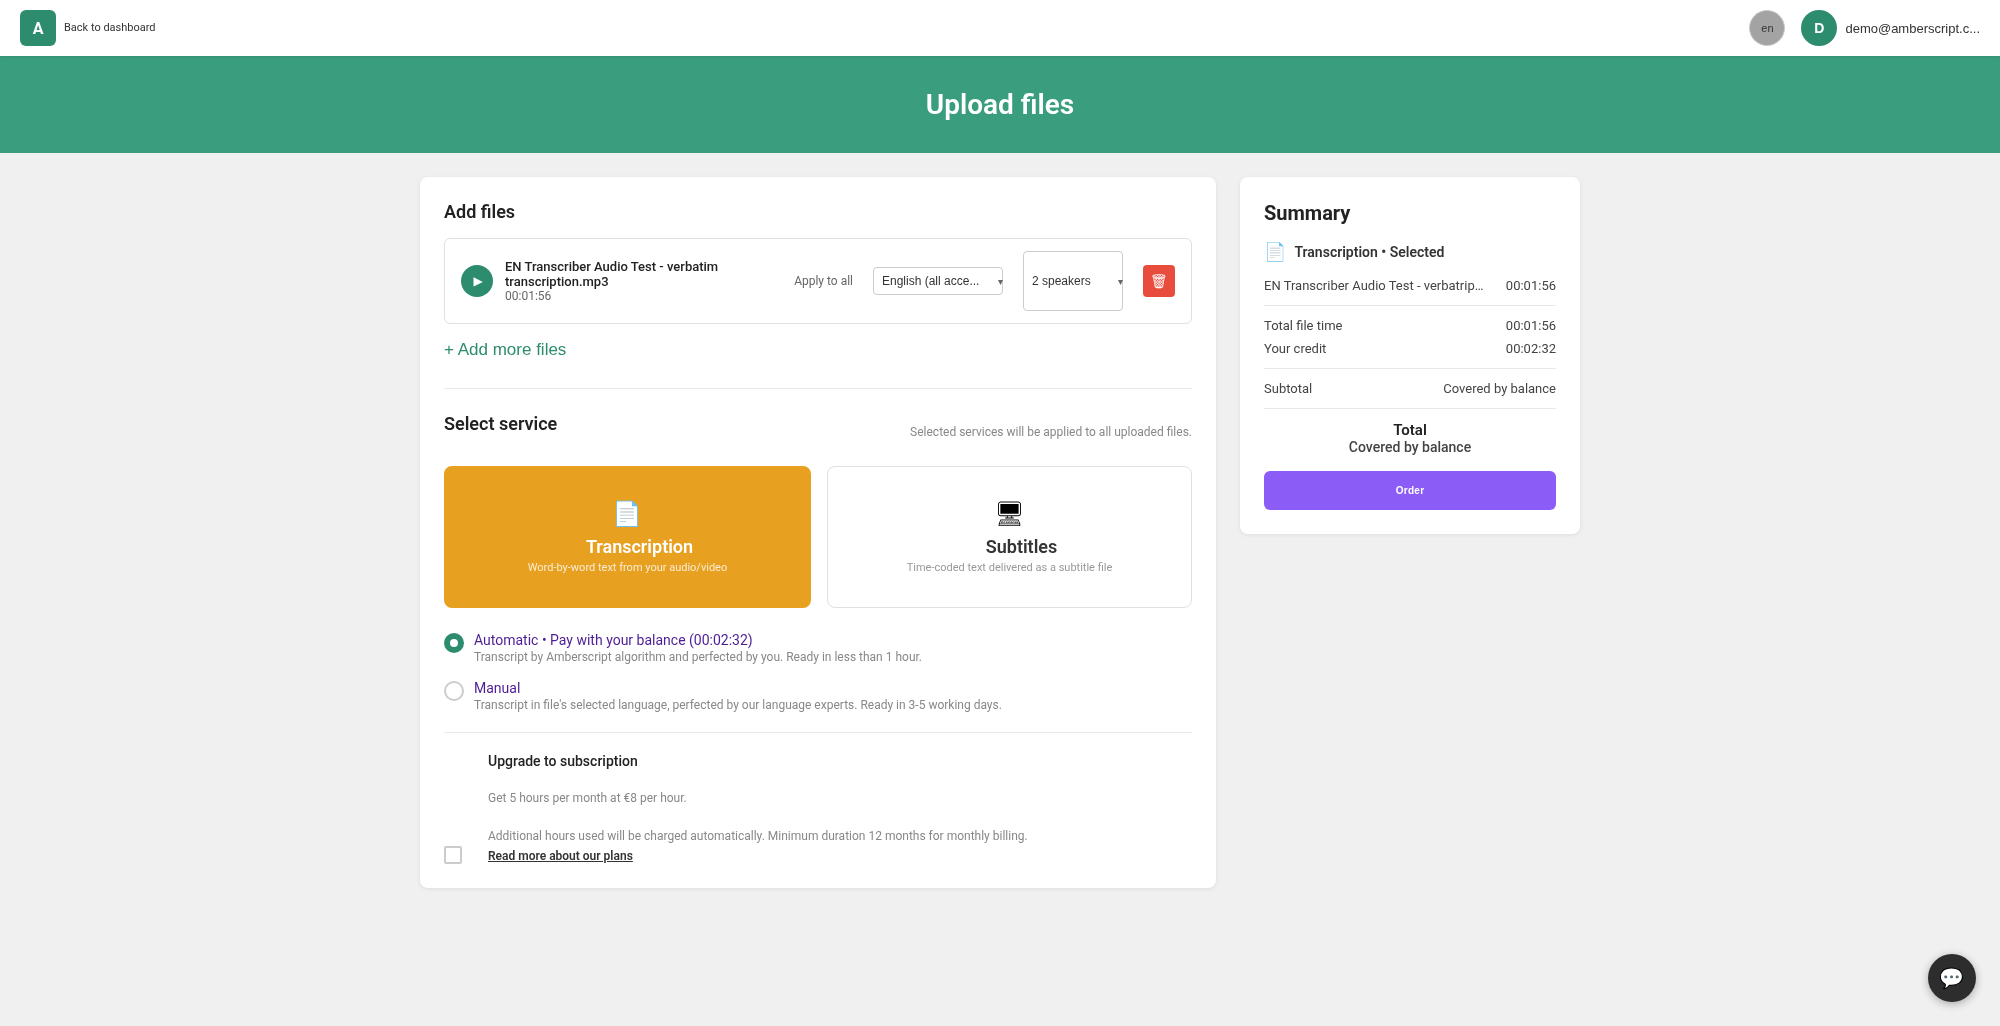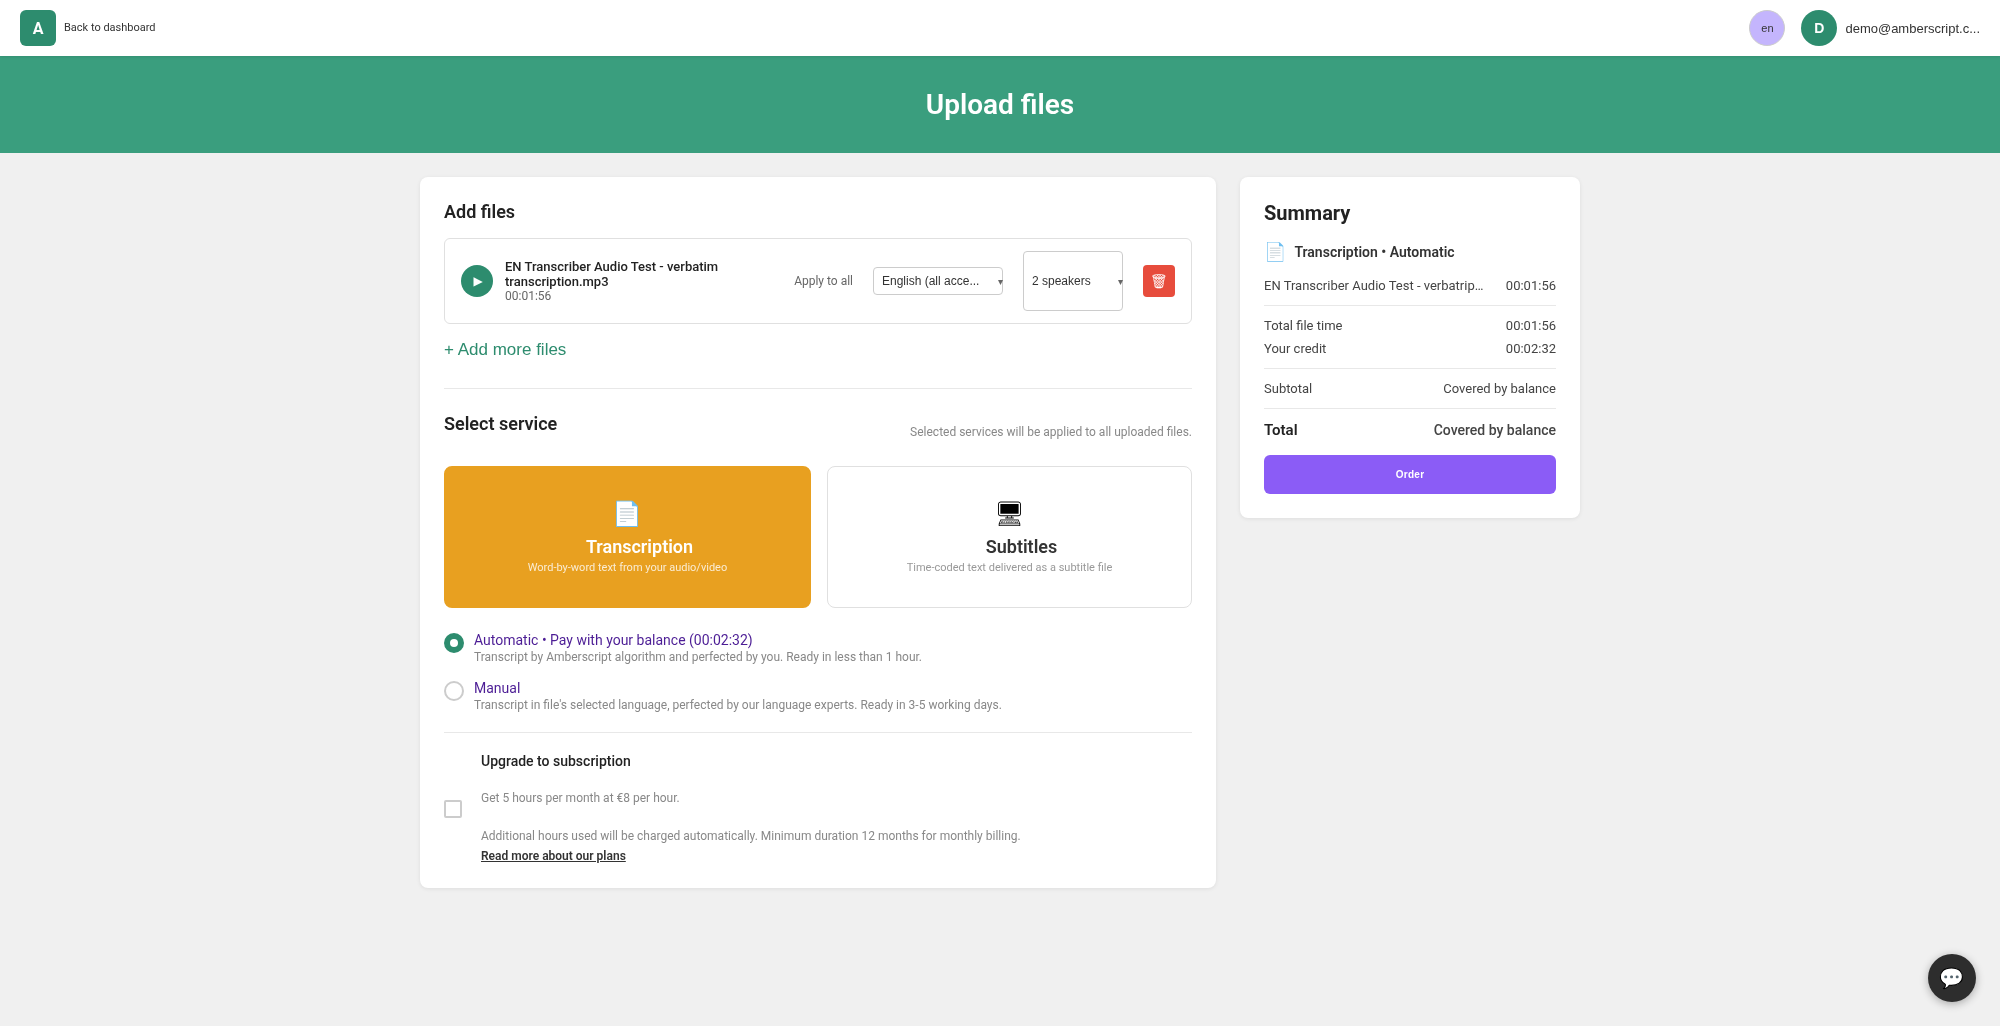--- a/index.html
+++ b/index.html
@@ -22,21 +22,21 @@
       width: 36px; height: 36px;
       background: #2d8c6e;
       border-radius: 6px;
       display: flex; align-items: center; justify-content: center;
       color: white; font-weight: bold; font-size: 16px;
     }
     .back-to-dashboard { font-size: 11px; color: #333; line-height: 1.2; }
     .header-right { display: flex; align-items: center; gap: 16px; }
     .lang-btn {
       width: 36px; height: 36px; border-radius: 50%;
-      border: 1px solid #ccc; background: #c4b5fd;
+      border: 1px solid #ccc; background: #a3a3a3;
       display: flex; align-items: center; justify-content: center;
       font-size: 11px; color: #333; cursor: pointer;
     }
     .user-btn {
       display: flex; align-items: center; gap: 8px; cursor: pointer;
       background: none; border: none; font-size: 13px; color: #333;
     }
     .avatar {
       width: 36px; height: 36px; border-radius: 50%;
       background: #2d8c6e;
@@ -155,21 +155,21 @@
     }
     .radio-circle.checked { border-color: #2d8c6e; background: #2d8c6e; }
     .radio-circle.checked::after {
       content: ''; width: 8px; height: 8px; background: white; border-radius: 50%;
     }
     .radio-label { font-size: 14px; font-weight: 400; color: #4c1d95; }
     .radio-desc { font-size: 12px; color: #888; margin-top: 2px; }
 
     
     .upgrade-section { border-top: 1px solid #e8e8e8; padding-top: 20px; }
-    .checkbox-row { display: flex; align-items: center; gap: 19px; }
+    .checkbox-row { display: flex; align-items: flex-end; gap: 26px; }
     .checkbox {
       width: 18px; height: 18px; border: 2px solid #ccc; border-radius: 2px;
       flex-shrink: 0; margin-top: 1px; background: white;
     }
     .upgrade-label { font-size: 14px; font-weight: 500; color: #222; }
     .upgrade-desc { font-size: 12px; color: #888; margin-top: 20px; line-height: 1.5; }
     .read-more { font-size: 12px; color: #333; font-weight: 600; text-decoration: underline; cursor: pointer; }
 
     
     .right-panel {
@@ -200,20 +200,21 @@
     .summary-row {
       display: flex; justify-content: space-between; align-items: center;
       margin-bottom: 8px;
     }
     .summary-row-label { font-size: 13px; color: #444; }
     .summary-row-value { font-size: 13px; color: #444; }
 
     .summary-total-row {
       display: flex; justify-content: space-between; align-items: center;
       margin: 4px 0 16px;
+      flex-direction: column;
     }
     .summary-total-label { font-size: 15px; font-weight: 600; color: #222; }
     .summary-total-value { font-size: 14px; color: #444; font-weight: 500; }
 
     .order-btn {
       width: 100%; background: #8b5cf6; color: white;
       border: none; border-radius: 6px; padding: 14px;
       font-size: 10px; font-weight: 600; cursor: pointer;
       letter-spacing: 0.3px;
     }
@@ -357,21 +358,21 @@
         </div>
       </div>
     </div>
   </div>
 
   <div class="right-panel">
     <h2 class="summary-title">Summary</h2>
 
     <div class="summary-service-badge">
       <span class="badge-icon">📄</span>
-      <span class="badge-label">Transcription • Automatic</span>
+      <span class="badge-label">Transcription • Selected</span>
     </div>
 
     <div class="summary-file-row">
       <span class="summary-file-name">EN Transcriber Audio Test - verbatriptio...</span>
       <span class="summary-file-time">00:01:56</span>
     </div>
 
     <hr class="summary-divider">
 
     <div class="summary-row">

